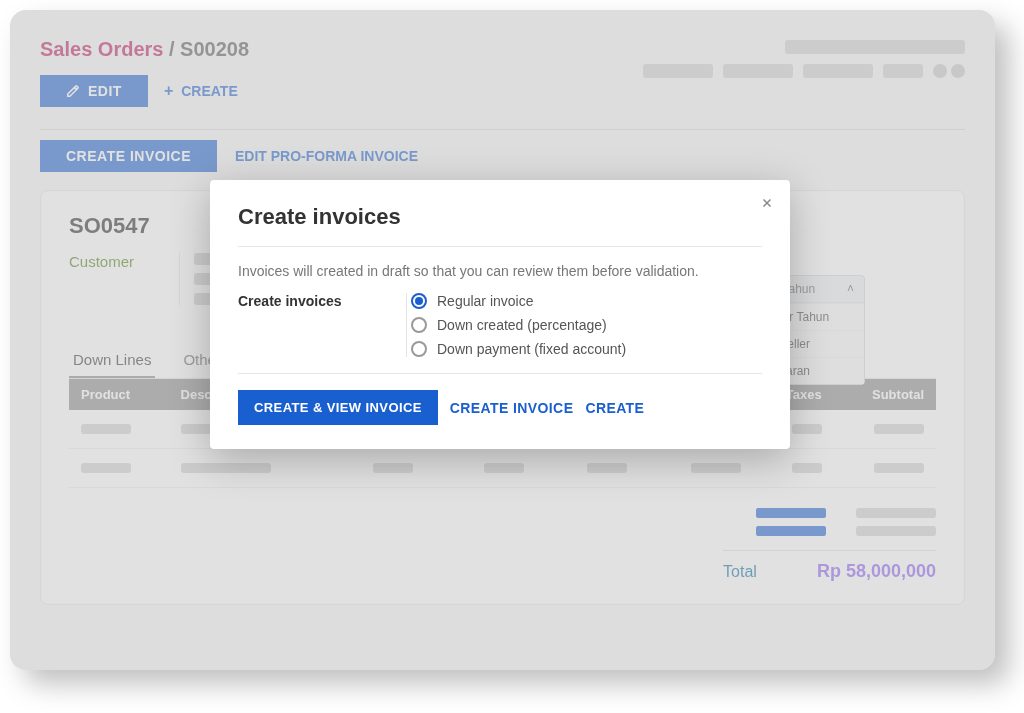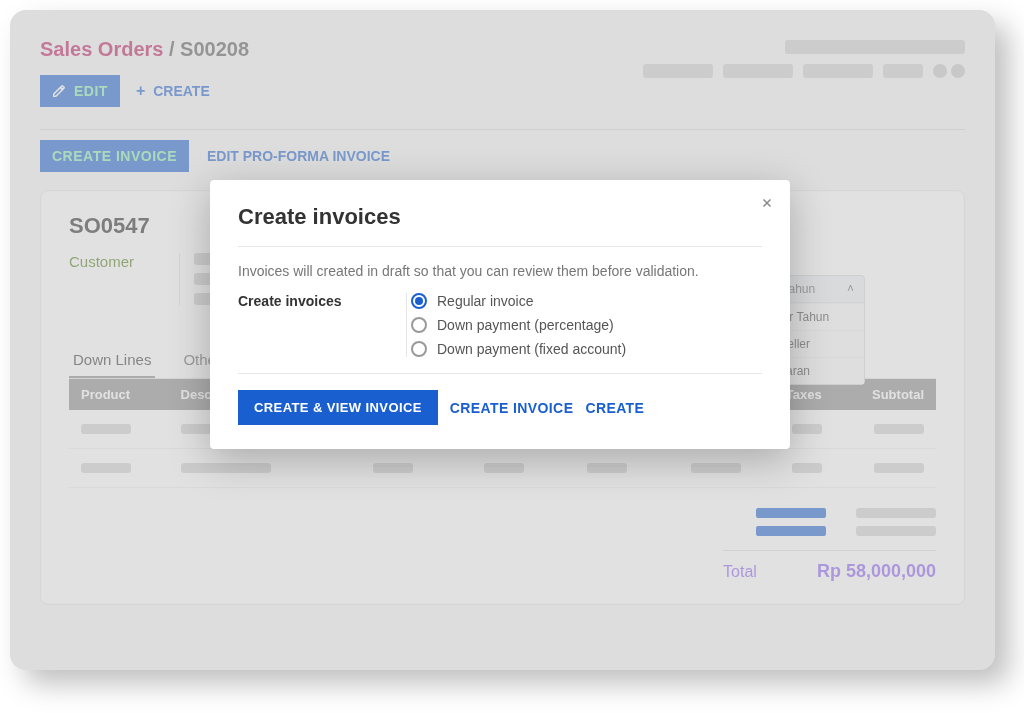--- a/index.html
+++ b/index.html
@@ -7,21 +7,21 @@
   .window {
     position: absolute; left: 10px; top: 10px; width: 985px; height: 660px;
     background: #f5f5f5; border-radius: 16px; padding: 28px 30px;
     box-shadow: 14px 14px 28px rgba(0,0,0,0.25);
   }
   .dim-overlay { position:absolute; inset:0; background:rgba(200,200,200,0.55); border-radius:16px; pointer-events:none; z-index:5; }
   .breadcrumb { font-size: 20px; font-weight: 700; }
   .breadcrumb .link { color:#be185d; }
   .breadcrumb .sep, .breadcrumb .current { color:#555; font-weight:700; }
   .actions-row { margin-top:14px; display:flex; align-items:center; gap:16px; }
-  .btn-primary { background:#1a5fd0; color:#86efac; border:none; padding:8px 12px; font-weight:700; font-size:14px; letter-spacing:0.5px; display:flex; align-items:center; gap:8px; cursor:pointer; }
+  .btn-primary { background:#1a5fd0; color:#ffffff; border:none; padding:8px 26px; font-weight:700; font-size:14px; letter-spacing:0.5px; display:flex; align-items:center; gap:8px; cursor:pointer; }
   .btn-link { color:#1a5fd0; font-weight:700; font-size:14px; background:none; border:none; cursor:pointer; display:flex; align-items:center; gap:8px; }
   .top-right { position:absolute; right:30px; top:30px; display:flex; flex-direction:column; gap:10px; align-items:flex-end; }
   .skel { background:#d0d0d0; border-radius:3px; display:inline-block; }
   .dots { display:flex; gap:4px; }
   .dot { width:14px; height:14px; border-radius:50%; background:#c8c8c8; }
   hr.hline { border:none; border-top:1px solid #d8d8d8; margin:22px 0 8px; }
   .subactions { display:flex; gap:18px; margin-top:10px; }
   .card { background:#fff; border:1px solid #e6e6e6; border-radius:8px; margin-top:18px; padding:22px 28px;
           box-shadow: inset 0 0 0 1px rgba(0,0,0,0.02);}
   .order-id { font-size:22px; font-weight:700; color:#222; }
@@ -35,21 +35,21 @@
   .tab { padding:8px 4px; font-size:15px; color:#666; border-bottom:2px solid transparent; cursor:pointer; }
   .tab.active { color:#333; border-bottom:2px solid #888; }
   .table { width:100%; border-collapse:collapse; margin-top:0; }
   .table thead th { background:#8a8a8a; color:#fff; font-weight:600; font-size:13px; padding:8px 12px; text-align:left; }
   .table thead th.right { text-align:right; }
   .table tbody td { padding:10px 12px; border-bottom:1px solid #eee; }
   .totals { margin-top:20px; display:flex; flex-direction:column; gap:8px; align-items:flex-end; }
   .totals-row { display:flex; gap:30px; align-items:center; }
   .bluebar { background:#1a5fd0; height:10px; border-radius:2px; display:inline-block; }
   .total-line { display:flex; gap:60px; align-items:center; border-top:1px solid #ddd; padding-top:10px; margin-top:6px; }
-  .total-line .lab { font-size:16px; color:#8b5cf6; }
+  .total-line .lab { font-size:16px; color:#0369a1; }
   .total-line .amt { font-size:18px; font-weight:700; color:#8b5cf6; }
 
   
   .modal { position:absolute; left:210px; top:180px; width:580px; background:#fff; border-radius:4px;
            box-shadow:0 10px 40px rgba(0,0,0,0.25); z-index:20; padding:24px 28px; }
   .modal h2 { font-size:22px; font-weight:700; color:#333; }
   .modal .close { position:absolute; right:16px; top:16px; color:#888; cursor:pointer; background:none; border:none; font-size:16px; }
   .modal hr { border:none; border-top:1px solid #e6e6e6; margin:16px 0; }
   .modal .desc { color:#777; font-size:14px; }
   .modal .form-row { display:flex; margin-top:14px; gap:8px; }
@@ -204,21 +204,21 @@
   <p class="desc">Invoices will created in draft so that you can review them before validation.</p>
   <div class="form-row">
     <div class="form-label">Create invoices</div>
     <div class="radios">
       <label class="radio selected">
         <span class="circ"></span>
         <span>Regular invoice</span>
       </label>
       <label class="radio">
         <span class="circ"></span>
-        <span>Down payment (percentage)</span>
+        <span>Down created (percentage)</span>
       </label>
       <label class="radio">
         <span class="circ"></span>
         <span>Down payment (fixed account)</span>
       </label>
     </div>
   </div>
   <hr>
   <div class="footer">
     <button class="btn-filled">

